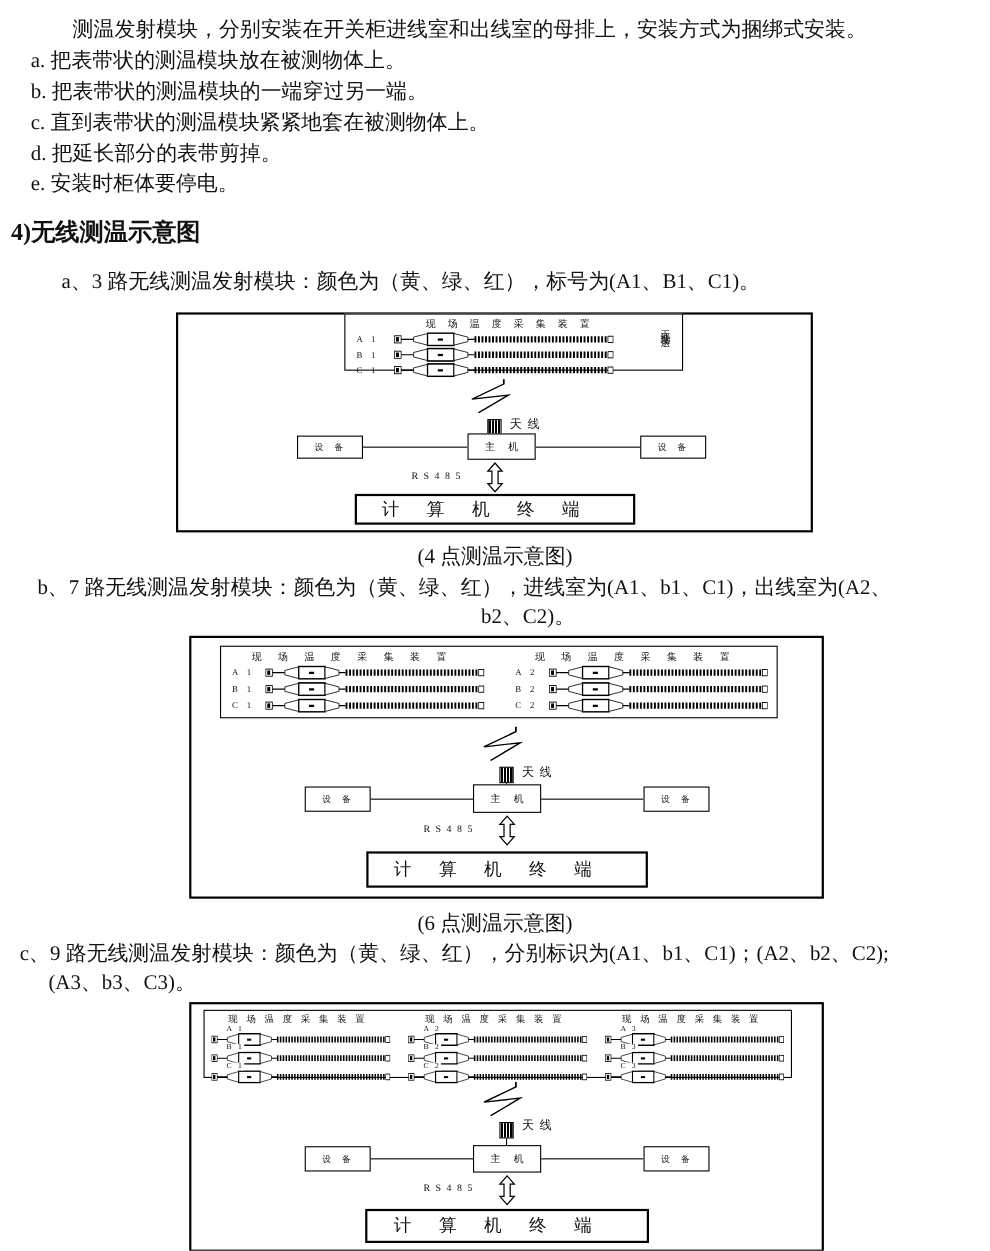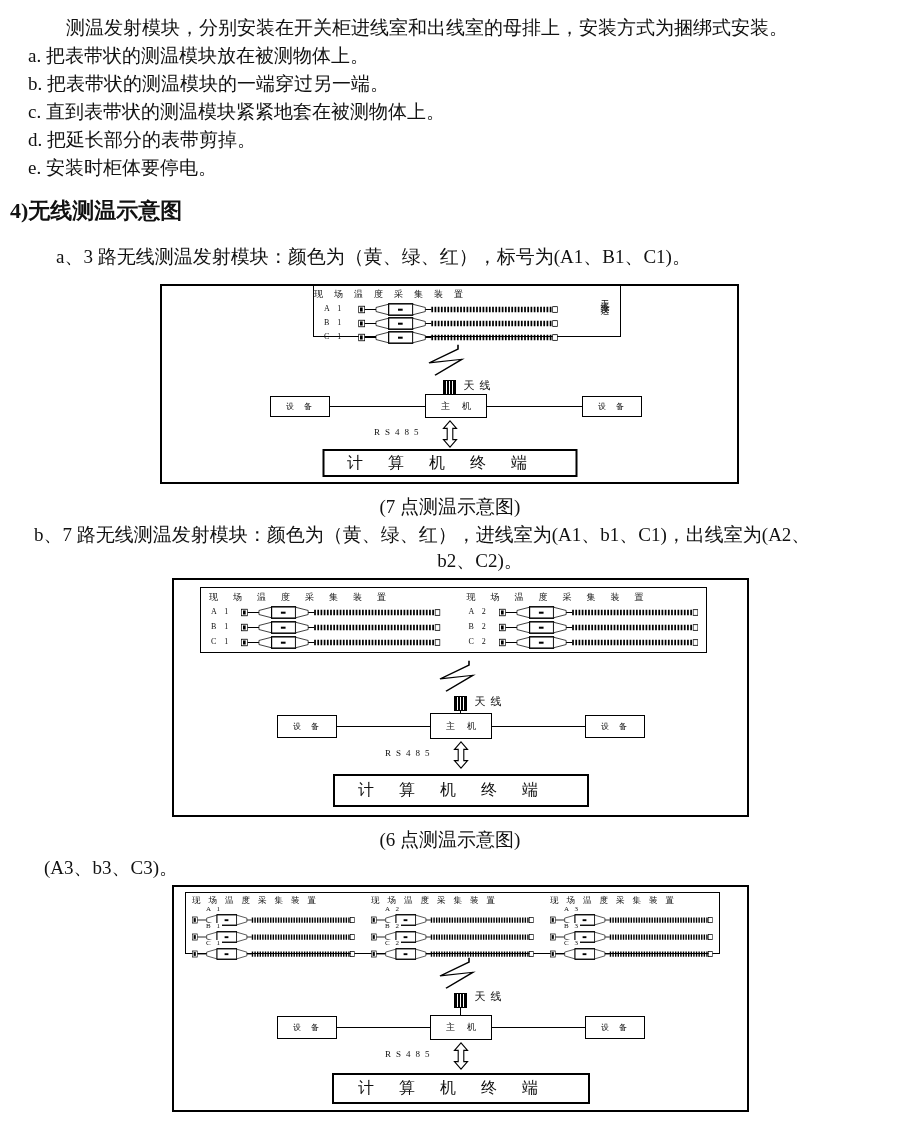--- a/index.html
+++ b/index.html
@@ -21,21 +21,21 @@
   .diagram{position:relative;background:#fff;border:2px solid #000;}
   .d1{width:575px;height:196px;margin:14px 0 0 150px;}
   .d2{width:573px;height:235px;margin:4px 0 0 162px;}
   .d3{width:573px;height:223px;margin:4px 0 0 162px;}
 
   .panel{position:absolute;background:#fff;border:1px solid #000;box-sizing:border-box;}
   .d1 .panel{left:151px;top:-1px;width:308px;height:52px;}
   .d2 .panel{left:26px;top:7px;width:507px;height:66px;display:flex;gap:26px;padding:1px 8px;}
   .d3 .panel{left:11px;top:5px;width:535px;height:62px;display:flex;gap:16px;padding:1px 6px;}
   .group{flex:1;min-width:0;}
-  .panel-header{text-align:left;white-space:nowrap;font-family:Liberation Serif, serif;}
+  .panel-header{text-align:center;white-space:nowrap;font-family:Liberation Serif, serif;}
   .d1 .panel-header{margin-top:2px;font-size:9px;letter-spacing:11px;}
   .d2 .panel-header{margin-top:2px;font-size:9px;letter-spacing:15px;}
   .d3 .panel-header{margin-top:1px;font-size:8.5px;letter-spacing:8px;margin-bottom:5px;}
 
   .srow{display:flex;align-items:center;height:14px;}
   .d1 .srow{padding-left:10px;}
   .d2 .srow{padding-left:2px;height:15px;}
   .d3 .srow{position:relative;display:block;height:12px;margin-top:5px;}
   .rlabel{font-size:8px;letter-spacing:3px;white-space:nowrap;}
   .d1 .rlabel{width:34px;}
@@ -165,21 +165,21 @@
     </div>
     <div class="rs-row">
       <span class="rs-label">RS485</span>
       <span class="arrow"><svg viewBox="0 0 18 30" width="17" height="28">
             <path d="M9,1 L16,9 H12 V21 H16 L9,29 L2,21 H6 V9 H2 Z" fill="#fff" stroke="#000" stroke-width="1.2"></path>
           </svg></span>
     </div>
     <div class="terminal">计算机终端</div>
   </div>
 
-  <div class="caption">(7 点测温示意图)</div>
+  <div class="caption">(4 点测温示意图)</div>
 
   <div class="item-line ib1">b、7 路无线测温发射模块：颜色为（黄、绿、红），进线室为(A1、b1、C1)，出线室为(A2、</div>
   <div class="item-line ib2">b2、C2)。</div>
 
   <div class="diagram d2">
     <div class="panel">
       <div class="group">
         <div class="panel-header">现场温度采集装置</div>
         <div class="srow">
           <span class="rlabel">A 1</span>
@@ -295,20 +295,21 @@
       <span class="rs-label">RS485</span>
       <span class="arrow"><svg viewBox="0 0 18 30" width="17" height="28">
             <path d="M9,1 L16,9 H12 V21 H16 L9,29 L2,21 H6 V9 H2 Z" fill="#fff" stroke="#000" stroke-width="1.2"></path>
           </svg></span>
     </div>
     <div class="terminal">计算机终端</div>
   </div>
 
   <div class="caption">(6 点测温示意图)</div>
 
+  <div class="item-line ic1">c、9 路无线测温发射模块：颜色为（黄、绿、红），分别标识为(A1、b1、C1)；(A2、b2、C2);</div>
   <div class="item-line ic2">(A3、b3、C3)。</div>
 
   <div class="diagram d3">
     <div class="panel">
       <div class="group">
         <div class="panel-header">现场温度采集装置</div>
         <div class="srow">
           <span class="rlabel">A 1</span>
           <span class="sensor"><svg viewBox="0 0 300 16" width="100%" height="100%" preserveAspectRatio="none">
                 <rect x="1" y="4" width="9" height="8" fill="#fff" stroke="#000"></rect>

